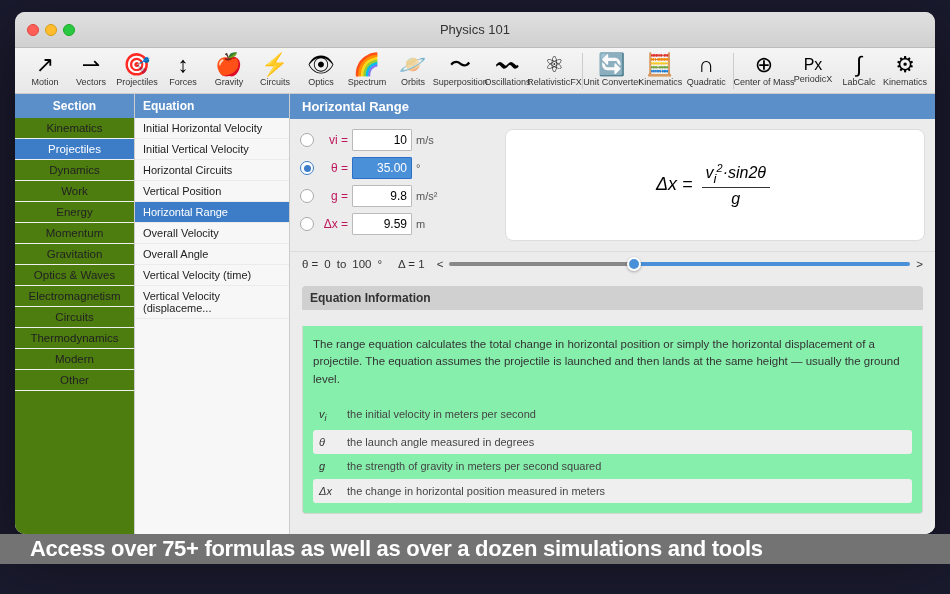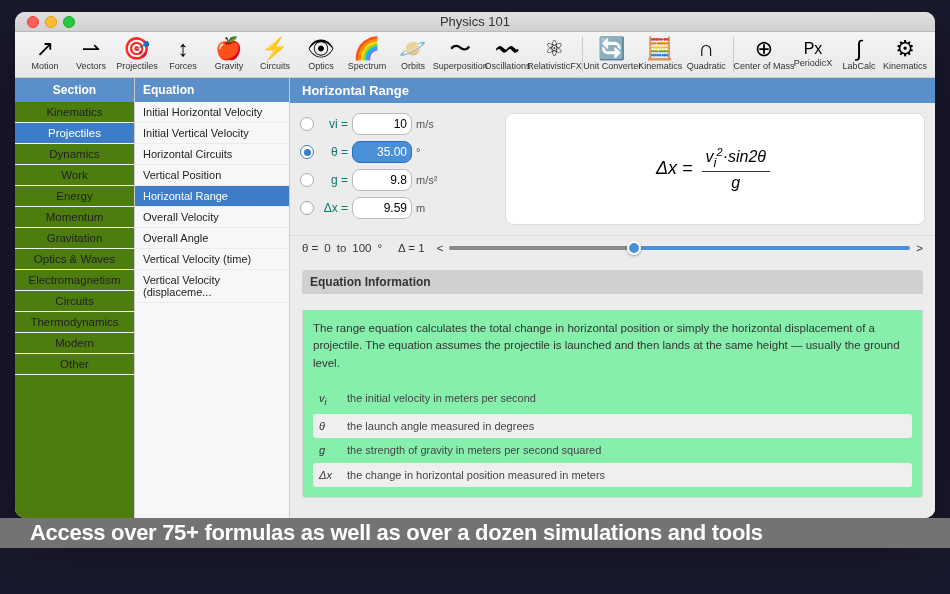--- a/index.html
+++ b/index.html
@@ -16,21 +16,21 @@
       margin: 12px auto 0;
       background: #ececec;
       border-radius: 10px;
       overflow: hidden;
       box-shadow: 0 20px 60px rgba(0,0,0,0.5);
     }
 
     
     .title-bar {
       background: linear-gradient(to bottom, #e0e0e0, #d0d0d0);
-      height: 20px;
+      height: 36px;
       display: flex;
       align-items: center;
       padding: 0 12px;
       border-bottom: 1px solid #bbb;
       position: relative;
     }
     .title-bar-buttons {
       display: flex;
       gap: 6px;
     }
@@ -188,30 +188,30 @@
       border-color: #3d7dc8;
     }
     .radio-dot.active::after {
       content: '';
       width: 7px; height: 7px;
       border-radius: 50%;
       background: #3d7dc8;
     }
     .input-label {
       font-size: 12px;
-      color: #0f766e;
+      color: #be185d;
       width: 30px;
       text-align: right;
       flex-shrink: 0;
     }
     .input-field {
       width: 60px;
       height: 22px;
       border: 1px solid #bbb;
-      border-radius: 8px;
+      border-radius: 1px;
       text-align: right;
       font-size: 12px;
       padding: 0 4px;
       background: #fff;
     }
     .input-field.highlighted {
       background: #4a90d9;
       color: #fff;
       border-color: #2a70c9;
     }

